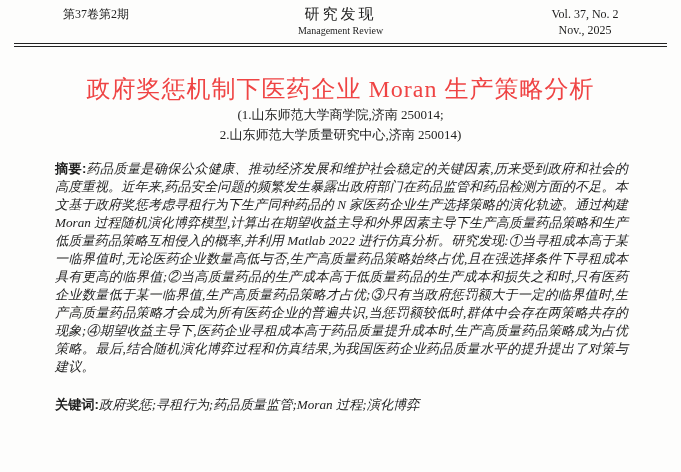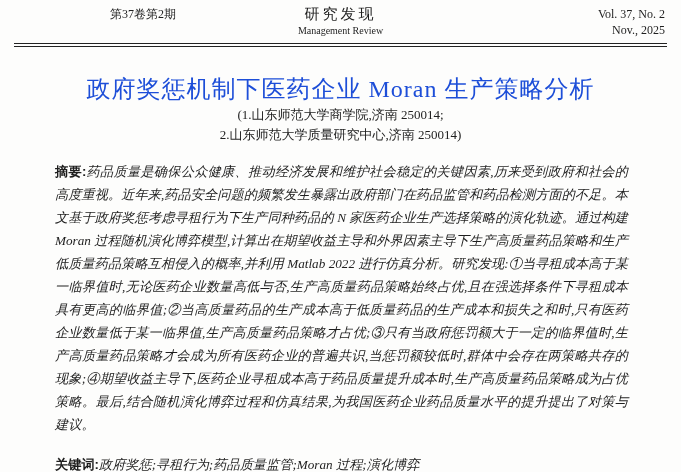--- a/index.html
+++ b/index.html
@@ -11,40 +11,40 @@
     overflow: hidden;
   }
   .page { width: 681px; height: 472px; padding-top: 6px; }
 
   
   .running-head {
     display: flex; justify-content: space-between; align-items: flex-start;
     padding: 0 16px 0 16px;
   }
   .rh-left, .rh-right { font-size: 12px; line-height: 16px; width: 160px; }
-  .rh-left { text-align: right; }
-  .rh-right { text-align: right; }
+  .rh-left { text-align: center; }
+  .rh-right { text-align: center; }
   .rh-center { text-align: center; flex: 1; }
   .rh-center .cn { font-size: 15px; line-height: 17px; letter-spacing: 3px; }
   .rh-center .en { font-size: 10px; line-height: 16px; }
 
   .head-rule {
     margin: 4px 14px 0 14px;
     height: 4px;
     border-top: 1.6px solid #222;
     border-bottom: 1px solid #222;
   }
 
   
   .article-title {
     margin-top: 26px;
     text-align: center;
     font-size: 24px;
     letter-spacing: 1px;
-    color: #1d4ed8;
+    color: #ef4444;
     font-weight: normal;
   }
 
   .authors {
     margin-top: 20px;
     text-align: center;
     font-size: 14px;
     font-style: italic;
   }
   .authors .author { margin: 0 10px; }
@@ -54,21 +54,21 @@
     text-align: center;
     font-size: 13px;
     line-height: 20px;
     font-style: normal;
   }
 
   
   .abstract {
     margin: 15px 53px 0 55px;
     font-size: 13.2px;
-    line-height: 23px;
+    line-height: 18px;
     text-align: justify;
     text-justify: inter-character;
     font-style: italic;
   }
   .label {
     font-family: "Liberation Sans", "DejaVu Sans", sans-serif;
     font-weight: bold;
     font-style: normal;
   }
   .keywords {

